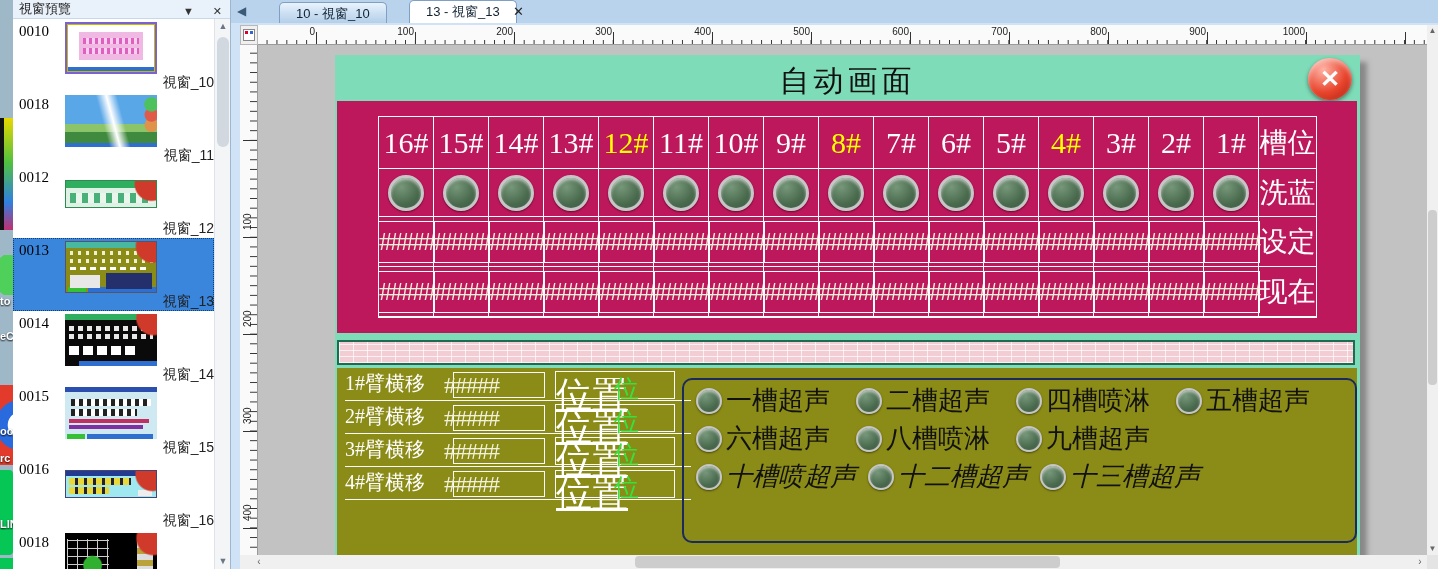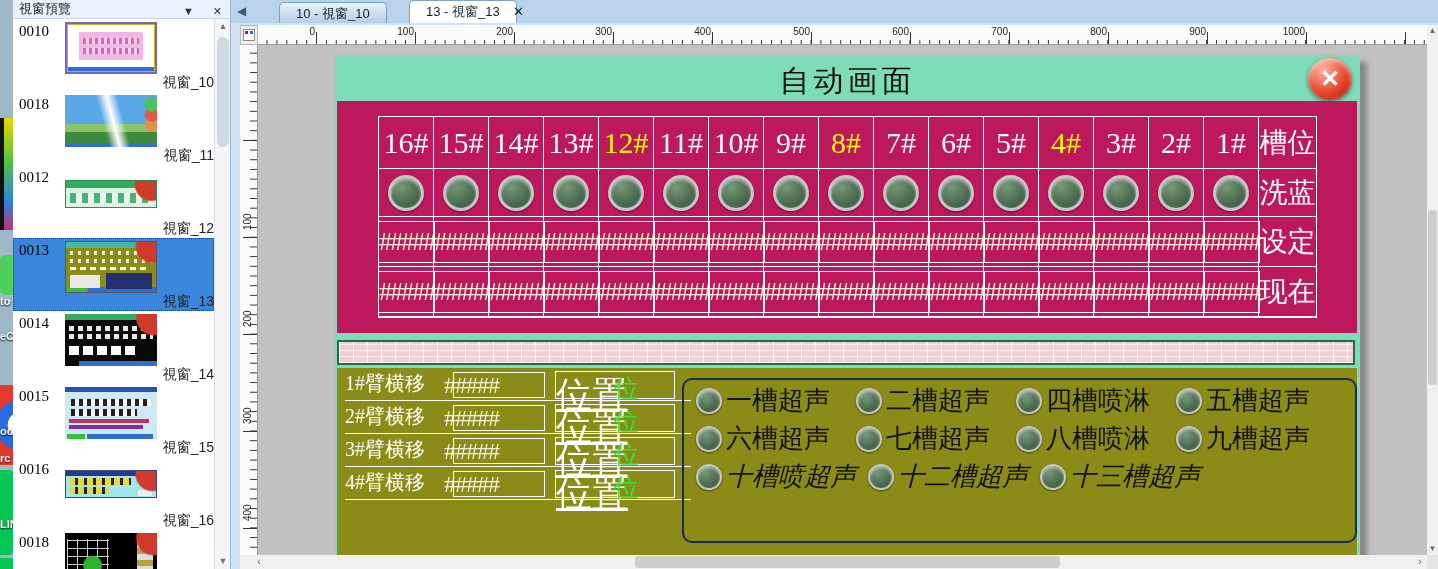--- a/index.html
+++ b/index.html
@@ -652,24 +652,20 @@
             </div>
           </div>
         <div class="prow r2">
 
         <div class="pbtn">
               <div class="lamp sm"></div>
               <span>六槽超声</span>
             </div>
             <div class="pbtn">
               <div class="lamp sm"></div>
-              <span>七槽超声</span>
-            </div>
-            <div class="pbtn">
-              <div class="lamp sm"></div>
               <span>八槽喷淋</span>
             </div>
             <div class="pbtn">
               <div class="lamp sm"></div>
               <span>九槽超声</span>
             </div>
           </div>
         <div class="prow r3">
 
         <div class="pbtn">

